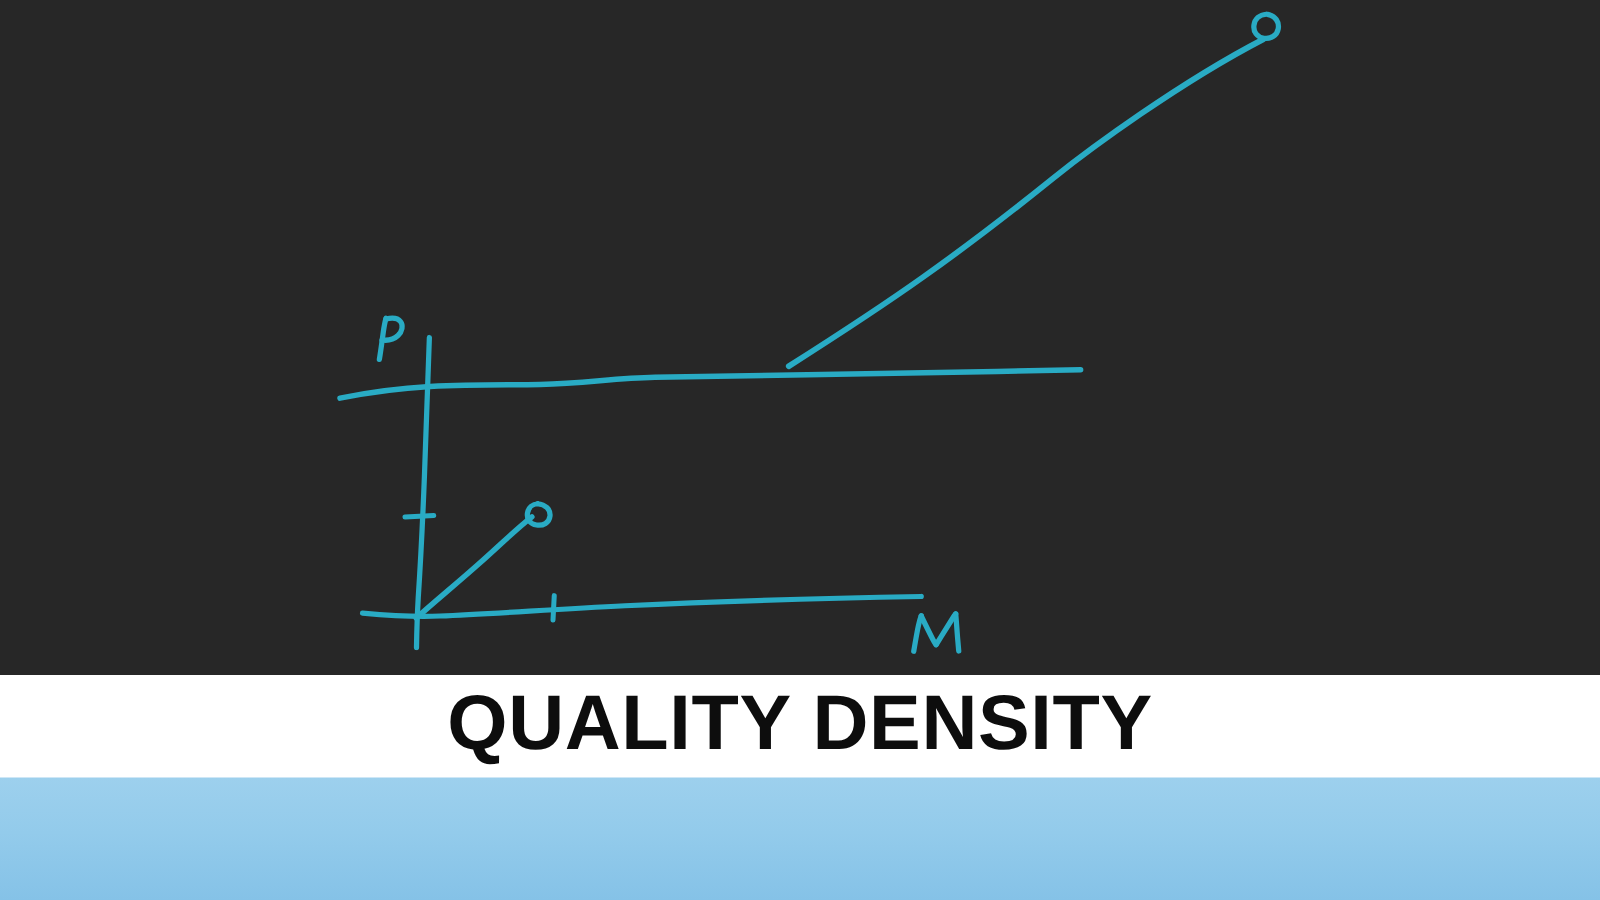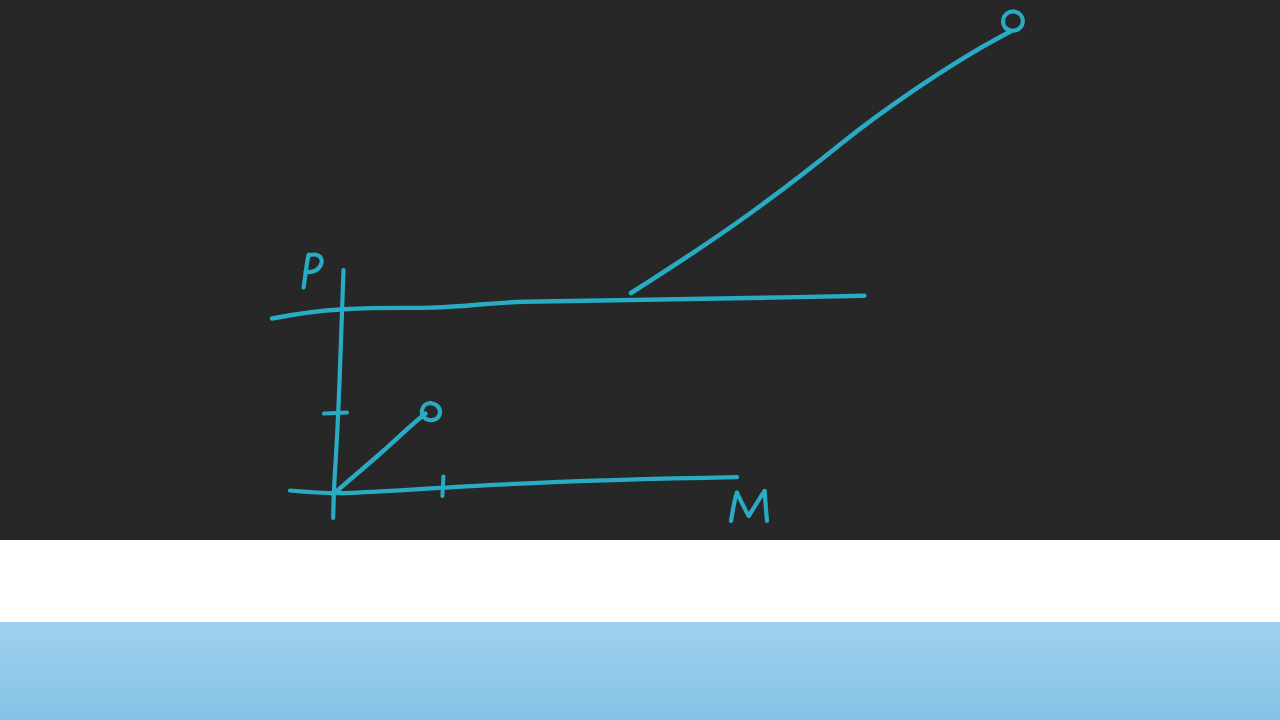--- a/index.html
+++ b/index.html
@@ -110,16 +110,19 @@
       <g>
         <path class="sk-label" d="M731,521 C732.2,514 733.4,506.6 734.8,500.2 C735.6,496.6 736.4,494.2 737,492.6"></path>
         <path class="sk-label" d="M737,492.8 C740,499 743,505.2 746,511 C747,513 748,514.6 748.8,515.8"></path>
         <path class="sk-label" d="M749,515.6 C753,509.2 757.2,502.4 761,496.4 C762.6,493.8 763.8,492 764.6,491"></path>
         <path class="sk-label" d="M764.6,491.4 C765.2,497.6 765.6,505 766.2,511.8 C766.6,516 766.8,519 767,520.8"></path>
       </g>
 
     </svg>
   </div>
 
+  <div id="title-band">
+    <div id="title-text">QUALITY DENSITY</div>
+  </div>
 
   <div id="accent-bar"></div>
 
 </div>
 
 </body></html>

